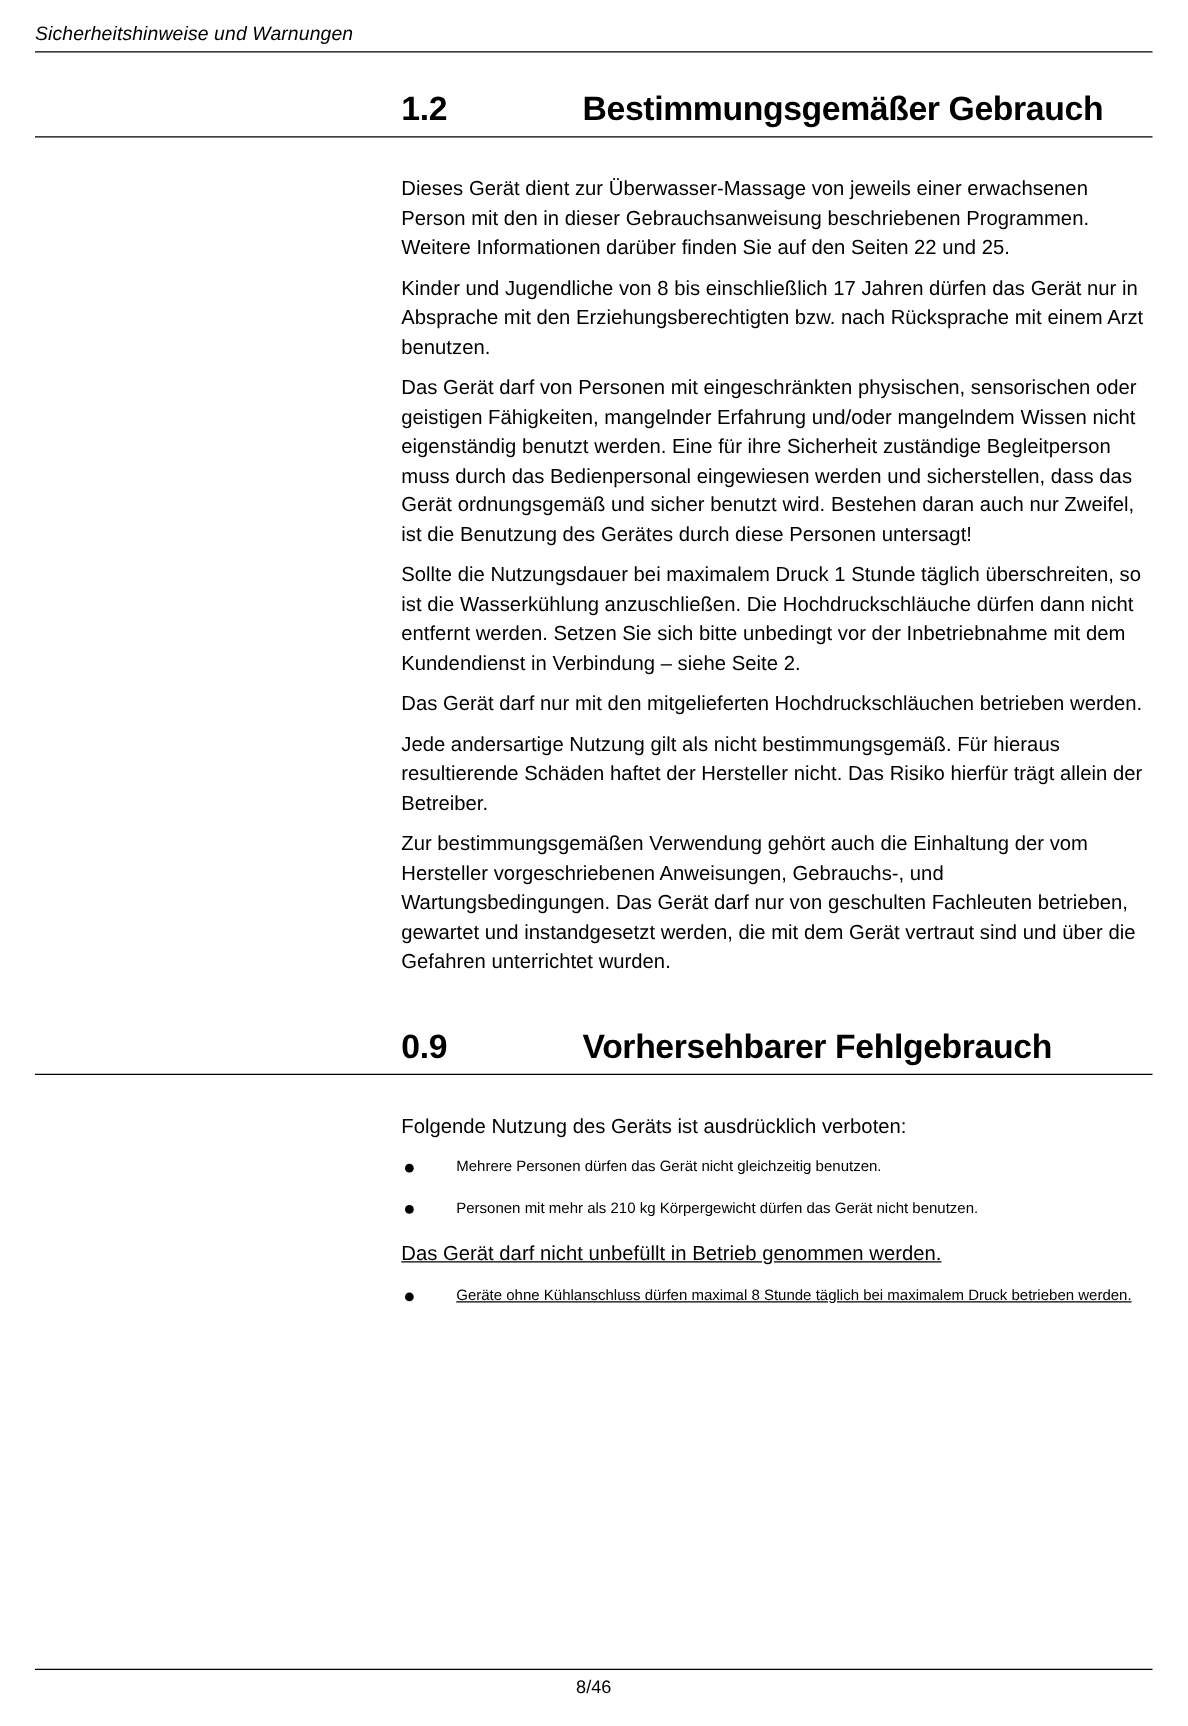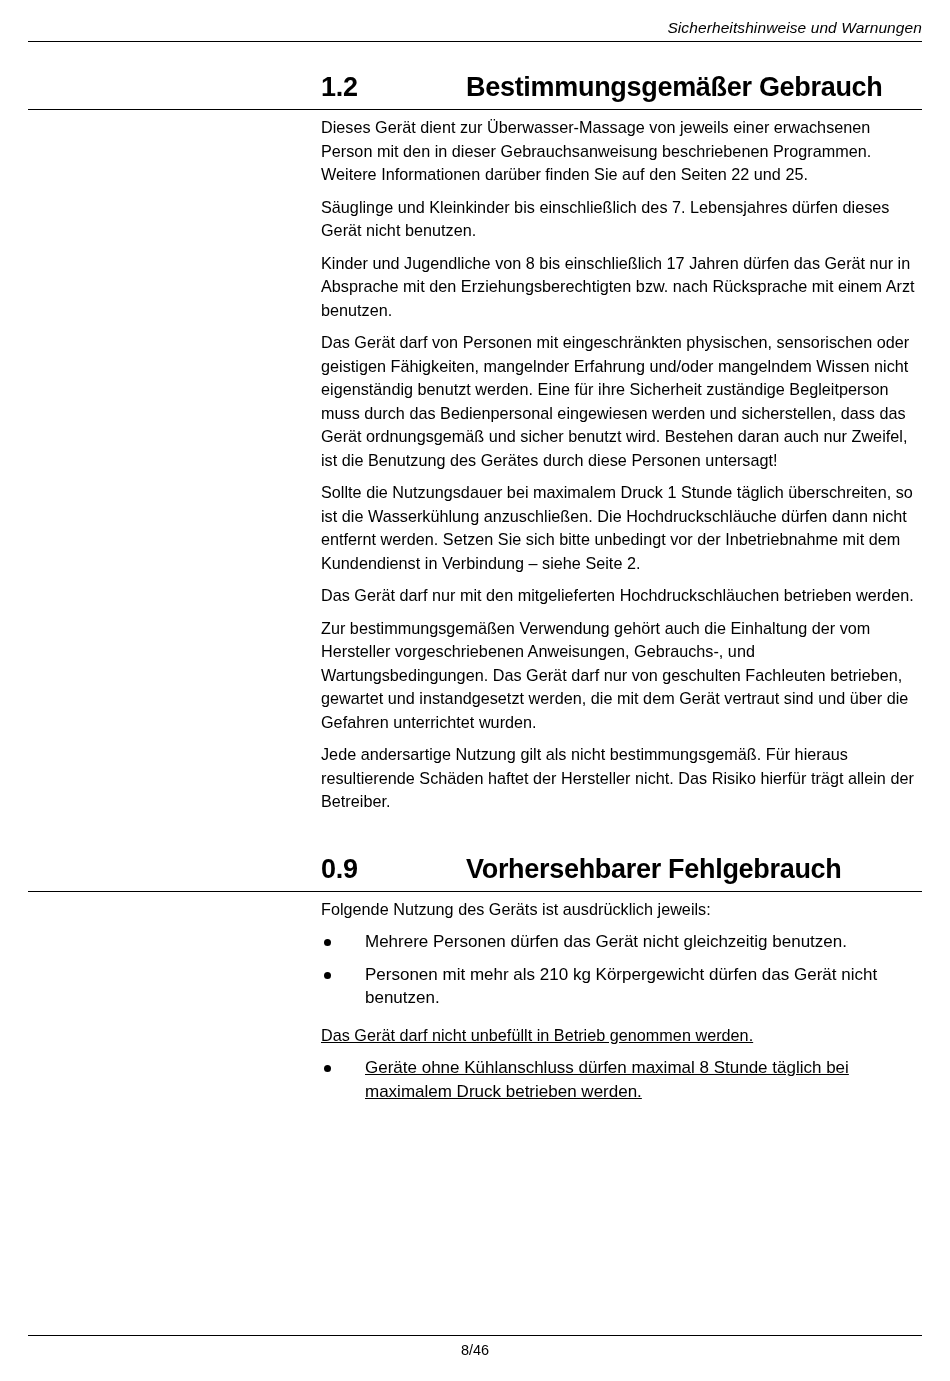--- a/index.html
+++ b/index.html
@@ -21,21 +21,20 @@
     height: 1381px;
     box-sizing: border-box;
   }
 
   
   .header {
     position: absolute;
     top: 18px;
     left: 28px;
     width: 894px;
-    text-align: right;
   }
   .header-text {
     font-style: italic;
     font-size: 15.5px;
     line-height: 19px;
     letter-spacing: 0.1px;
   }
   .header-rule {
     margin-top: 4px;
     border-bottom: 1.6px solid #000000;
@@ -75,42 +74,42 @@
     font-size: 27px;
     font-weight: bold;
     letter-spacing: -0.3px;
     white-space: nowrap;
     margin-left: 18px;
   }
 
   .body-block {
     padding-left: 293px;
     padding-right: 0;
-    margin-top: 6px;
+    margin-top: 30px;
   }
   .para {
     font-size: 16.2px;
     line-height: 23.5px;
     text-align: left;
     margin: 0 0 9px 0;
     letter-spacing: 0.02px;
   }
   .para:last-child {
     margin-bottom: 0;
   }
 
   ul.bullets {
     list-style: none;
     margin: 0;
     padding: 0;
   }
   ul.bullets li {
     position: relative;
     padding-left: 44px;
-    font-size: 17px;
+    font-size: 12px;
     line-height: 23.5px;
     margin: 0 0 9px 0;
   }
   ul.bullets li .dot {
     position: absolute;
     left: 3px;
     top: 9px;
     width: 7px;
     height: 7px;
     border-radius: 50%;
@@ -148,37 +147,36 @@
 
   <div class="content">
 
     <div class="section">
       <div class="heading-row">
         <div class="heading-num">1.2</div>
         <div class="heading-title">Bestimmungsgemäßer Gebrauch</div>
       </div>
       <div class="body-block">
         <p class="para">Dieses Gerät dient zur Überwasser-Massage von jeweils einer erwachsenen Person mit den in dieser Gebrauchsanweisung beschriebenen Programmen. Weitere Informationen darüber finden Sie auf den Seiten 22 und 25.</p>
-        <p class="para">Säuglinge und Kleinkinder bis einschließlich des 7. Lebensjahres dürfen dieses Gerät nicht benutzen.</p>
         <p class="para">Kinder und Jugendliche von 8 bis einschließlich 17 Jahren dürfen das Gerät nur in Absprache mit den Erziehungsberechtigten bzw. nach Rücksprache mit einem Arzt benutzen.</p>
         <p class="para">Das Gerät darf von Personen mit eingeschränkten physischen, sensorischen oder geistigen Fähigkeiten, mangelnder Erfahrung und/oder mangelndem Wissen nicht eigenständig benutzt werden. Eine für ihre Sicherheit zuständige Begleitperson muss durch das Bedienpersonal eingewiesen werden und sicherstellen, dass das Gerät ordnungsgemäß und sicher benutzt wird. Bestehen daran auch nur Zweifel, ist die Benutzung des Gerätes durch diese Personen untersagt!</p>
         <p class="para">Sollte die Nutzungsdauer bei maximalem Druck 1 Stunde täglich überschreiten, so ist die Wasserkühlung anzuschließen. Die Hochdruckschläuche dürfen dann nicht entfernt werden. Setzen Sie sich bitte unbedingt vor der Inbetriebnahme mit dem Kundendienst in Verbindung – siehe Seite 2.</p>
         <p class="para">Das Gerät darf nur mit den mitgelieferten Hochdruckschläuchen betrieben werden.</p>
+        <p class="para">Jede andersartige Nutzung gilt als nicht bestimmungsgemäß. Für hieraus resultierende Schäden haftet der Hersteller nicht. Das Risiko hierfür trägt allein der Betreiber.</p>
         <p class="para">Zur bestimmungsgemäßen Verwendung gehört auch die Einhaltung der vom Hersteller vorgeschriebenen Anweisungen, Gebrauchs-, und Wartungsbedingungen. Das Gerät darf nur von geschulten Fachleuten betrieben, gewartet und instandgesetzt werden, die mit dem Gerät vertraut sind und über die Gefahren unterrichtet wurden.</p>
-        <p class="para">Jede andersartige Nutzung gilt als nicht bestimmungsgemäß. Für hieraus resultierende Schäden haftet der Hersteller nicht. Das Risiko hierfür trägt allein der Betreiber.</p>
       </div>
     </div>
 
     <div class="section">
       <div class="heading-row">
         <div class="heading-num">0.9</div>
         <div class="heading-title">Vorhersehbarer Fehlgebrauch</div>
       </div>
       <div class="body-block">
-        <p class="para">Folgende Nutzung des Geräts ist ausdrücklich jeweils:</p>
+        <p class="para">Folgende Nutzung des Geräts ist ausdrücklich verboten:</p>
         <ul class="bullets">
           <li>
             <span class="dot"></span>
             <span>Mehrere Personen dürfen das Gerät nicht gleichzeitig benutzen.</span>
           </li>
           <li>
             <span class="dot"></span>
             <span>Personen mit mehr als 210 kg Körpergewicht dürfen das Gerät nicht benutzen.</span>
           </li>
         </ul>

